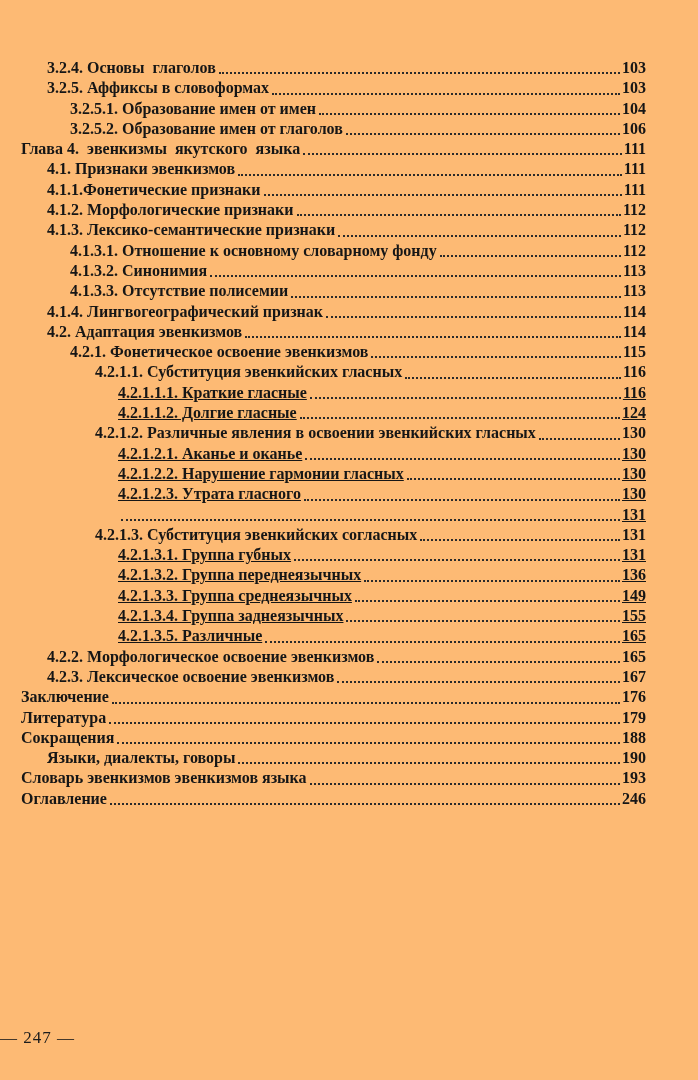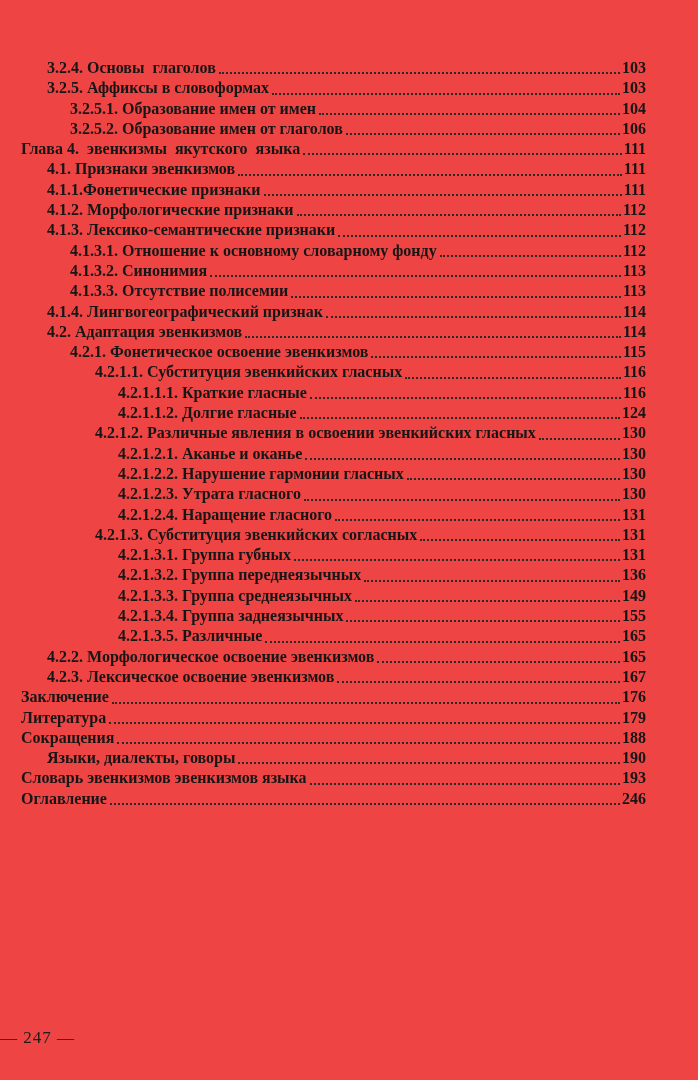--- a/index.html
+++ b/index.html
@@ -5,21 +5,21 @@
   html, body {
     margin: 0;
     padding: 0;
     background: #e9e7e2;
   }
   .page {
     position: relative;
     width: 698px;
     height: 1080px;
     margin: 0 auto;
-    background: #ef4444;
+    background: #fdba74;
     color: #161616;
     font-family: "Liberation Serif", "DejaVu Serif", serif;
     overflow: hidden;
     box-sizing: border-box;
   }
   .toc {
     position: absolute;
     top: 58px;
     left: 21px;
     right: 52px;
@@ -45,21 +45,21 @@
     height: 1px;
   }
   .toc-row .page-num {
     flex: 0 0 auto;
     white-space: nowrap;
   }
   .indent-0 { padding-left: 0; }
   .indent-1 { padding-left: 26px; }
   .indent-2 { padding-left: 49px; }
   .indent-3 { padding-left: 74px; }
-  .indent-4 { padding-left: 97px; }
+  .indent-4 { padding-left: 97px; text-decoration: underline; }
   .footer {
     position: absolute;
     bottom: 32px;
     left: 0;
     width: 100%;
     font-size: 17px;
     font-weight: 400;
     letter-spacing: 1px;
     color: #1c1c1c;
   }
@@ -173,21 +173,20 @@
         <span class="title">4.2.1.2.2. Нарушение гармонии гласных</span>
         <span class="leader"></span>
         <span class="page-num">130</span>
       </div>
       <div class="toc-row indent-4">
         <span class="title">4.2.1.2.3. Утрата гласного</span>
         <span class="leader"></span>
         <span class="page-num">130</span>
       </div>
       <div class="toc-row indent-4">
-        <span class="title">4.2.1.2.4. Наращение гласного</span>
         <span class="leader"></span>
         <span class="page-num">131</span>
       </div>
       <div class="toc-row indent-3">
         <span class="title">4.2.1.3. Субституция эвенкийских согласных</span>
         <span class="leader"></span>
         <span class="page-num">131</span>
       </div>
       <div class="toc-row indent-4">
         <span class="title">4.2.1.3.1. Группа губных</span>

